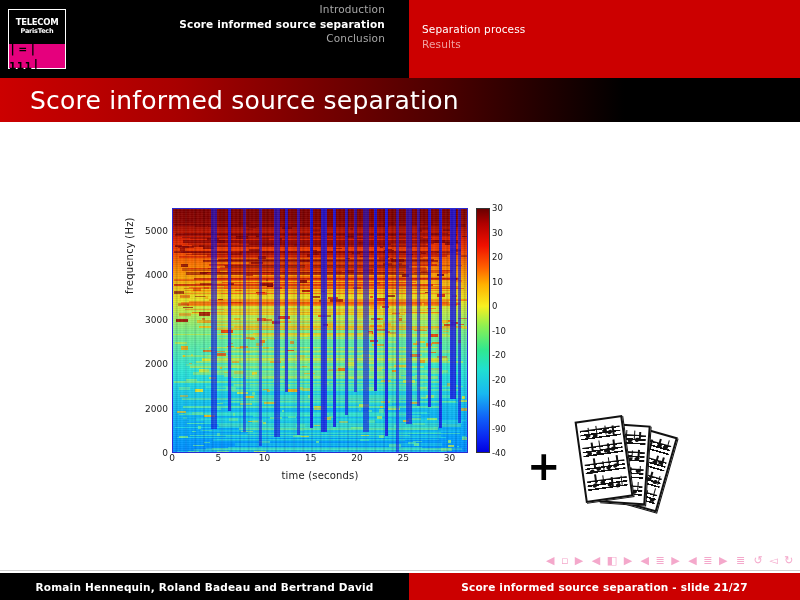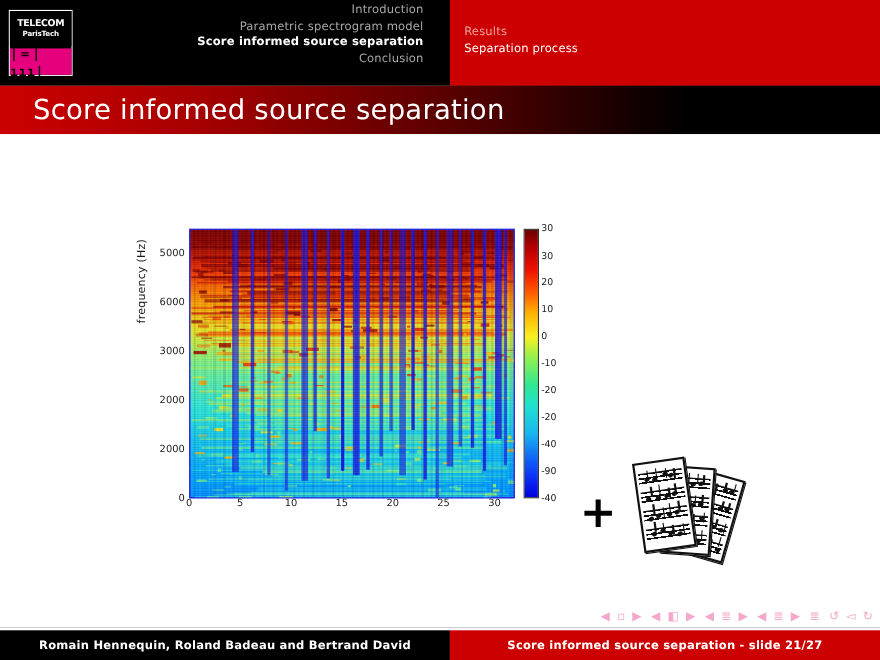--- a/index.html
+++ b/index.html
@@ -247,47 +247,46 @@
         <div class="logo-word1">TELECOM</div>
         <div class="logo-word2">ParisTech</div>
       </div>
       <div class="logo-bot">
         <span class="logo-glyphs">|＝|ııı|</span>
       </div>
     </div>
 
     <div class="nav-left">
       <div class="navitem">Introduction</div>
-      <div class="navitem">Parametric spectrogram model</div>
       <div class="navitem cur">Score informed source separation</div>
       <div class="navitem">Conclusion</div>
     </div>
 
     <div class="nav-right">
+      <div class="navitem cur">Separation process</div>
       <div class="navitem dim">Results</div>
-      <div class="navitem cur">Separation process</div>
     </div>
   </div>
 
   <div class="titlebar">
     <div class="title-text">Score informed source separation</div>
   </div>
   <div class="titlebar-under"></div>
 
   <div class="content">
 
     <div class="figure">
 
       <div class="ylabel">frequency (Hz)</div>
       <div class="ytickwrap">
           <div class="ytick" style="top: 245px;">0</div>
           <div class="ytick" style="top: 200.552px;">2000</div>
           <div class="ytick" style="top: 156.103px;">2000</div>
           <div class="ytick" style="top: 111.655px;">3000</div>
-          <div class="ytick" style="top: 67.2061px;">6000</div>
+          <div class="ytick" style="top: 67.2061px;">4000</div>
           <div class="ytick" style="top: 22.7576px;">5000</div>
         </div>
 
       <div class="plotbox">
         <div class="spec-layer" style="background: linear-gradient(rgb(130, 0, 0) 0%, rgb(141, 4, 0) 4.2%, rgb(177, 17, 0) 8.3%, rgb(219, 32, 0) 12.5%, rgb(243, 60, 0) 16.7%, rgb(248, 99, 0) 20.8%, rgb(253, 138, 0) 25%, rgb(249, 171, 10) 29.2%, rgb(240, 200, 24) 33.3%, rgb(232, 229, 37) 37.5%, rgb(198, 236, 69) 41.7%, rgb(160, 238, 103) 45.8%, rgb(124, 240, 136) 50%, rgb(101, 238, 159) 54.2%, rgb(81, 235, 179) 58.3%, rgb(62, 233, 198) 62.5%, rgb(45, 231, 215) 66.7%, rgb(34, 220, 225) 70.8%, rgb(27, 208, 231) 75%, rgb(20, 196, 237) 79.2%, rgb(14, 185, 243) 83.3%, rgb(9, 175, 248) 87.5%, rgb(3, 166, 252) 91.7%, rgb(0, 155, 255) 95.8%, rgb(0, 141, 255) 100%);"></div>
         <div class="harmonics">
             <div class="harm" style="top: 7.9px; height: 1.6px; background: rgb(130, 0, 0); opacity: 0.54; left: 33px; right: 76px;"></div>
             <div class="harm" style="top: 103.8px; height: 2.5px; background: rgb(244, 187, 17); opacity: 0.84; left: 48px; right: 62px;"></div>
             <div class="harm" style="top: 62.7px; height: 1.6px; background: rgb(134, 2, 0); opacity: 0.7; left: 32px; right: 78px;"></div>
             <div class="harm" style="top: 124.9px; height: 1.6px; background: rgb(226, 235, 44); opacity: 0.55; left: 0px; right: 65px;"></div>
@@ -943,20 +942,21 @@
 
       <div class="xtickwrap">
           <div class="xtick" style="left: 0px;">0</div>
           <div class="xtick" style="left: 46.25px;">5</div>
           <div class="xtick" style="left: 92.5px;">10</div>
           <div class="xtick" style="left: 138.75px;">15</div>
           <div class="xtick" style="left: 185px;">20</div>
           <div class="xtick" style="left: 231.25px;">25</div>
           <div class="xtick" style="left: 277.5px;">30</div>
         </div>
+      <div class="xlabel">time (seconds)</div>
     </div>
 
     <div class="plus">+</div>
 
     <div class="scores">
         <div class="sheet" style="left: 46px; top: 14px; width: 40px; height: 74px; transform: rotate(16deg); z-index: 0;">
           <div class="staff" style="top: 8px;"></div>
           <div class="note" style="left: 7.3px; top: 10.3px;"></div>
           <div class="stem" style="left: 9.6px; top: 5px;"></div>
           <div class="note" style="left: 14.2px; top: 13.7px;"></div>

